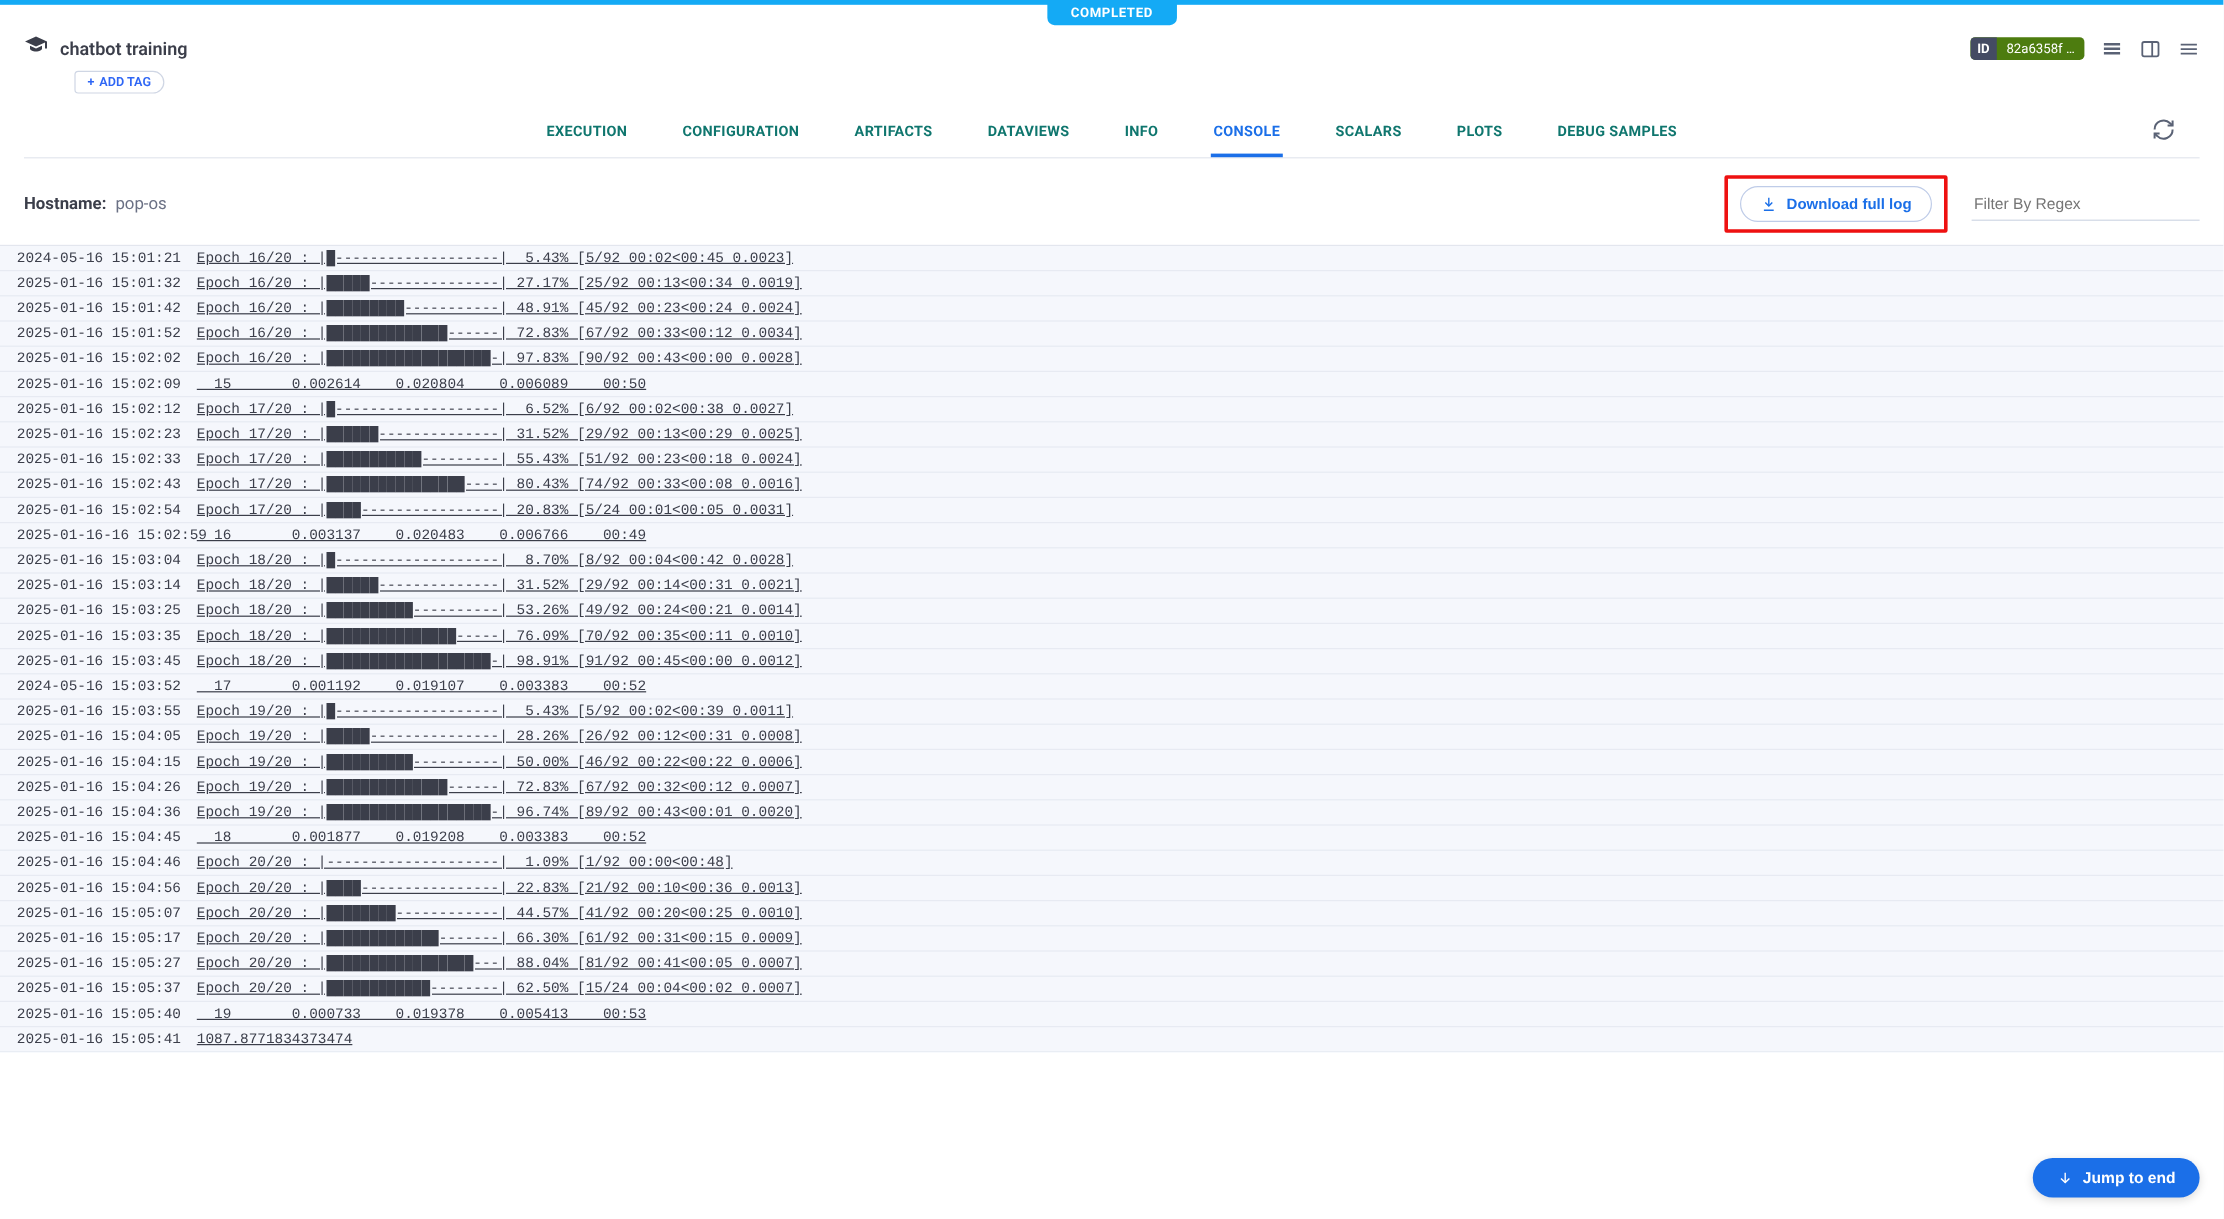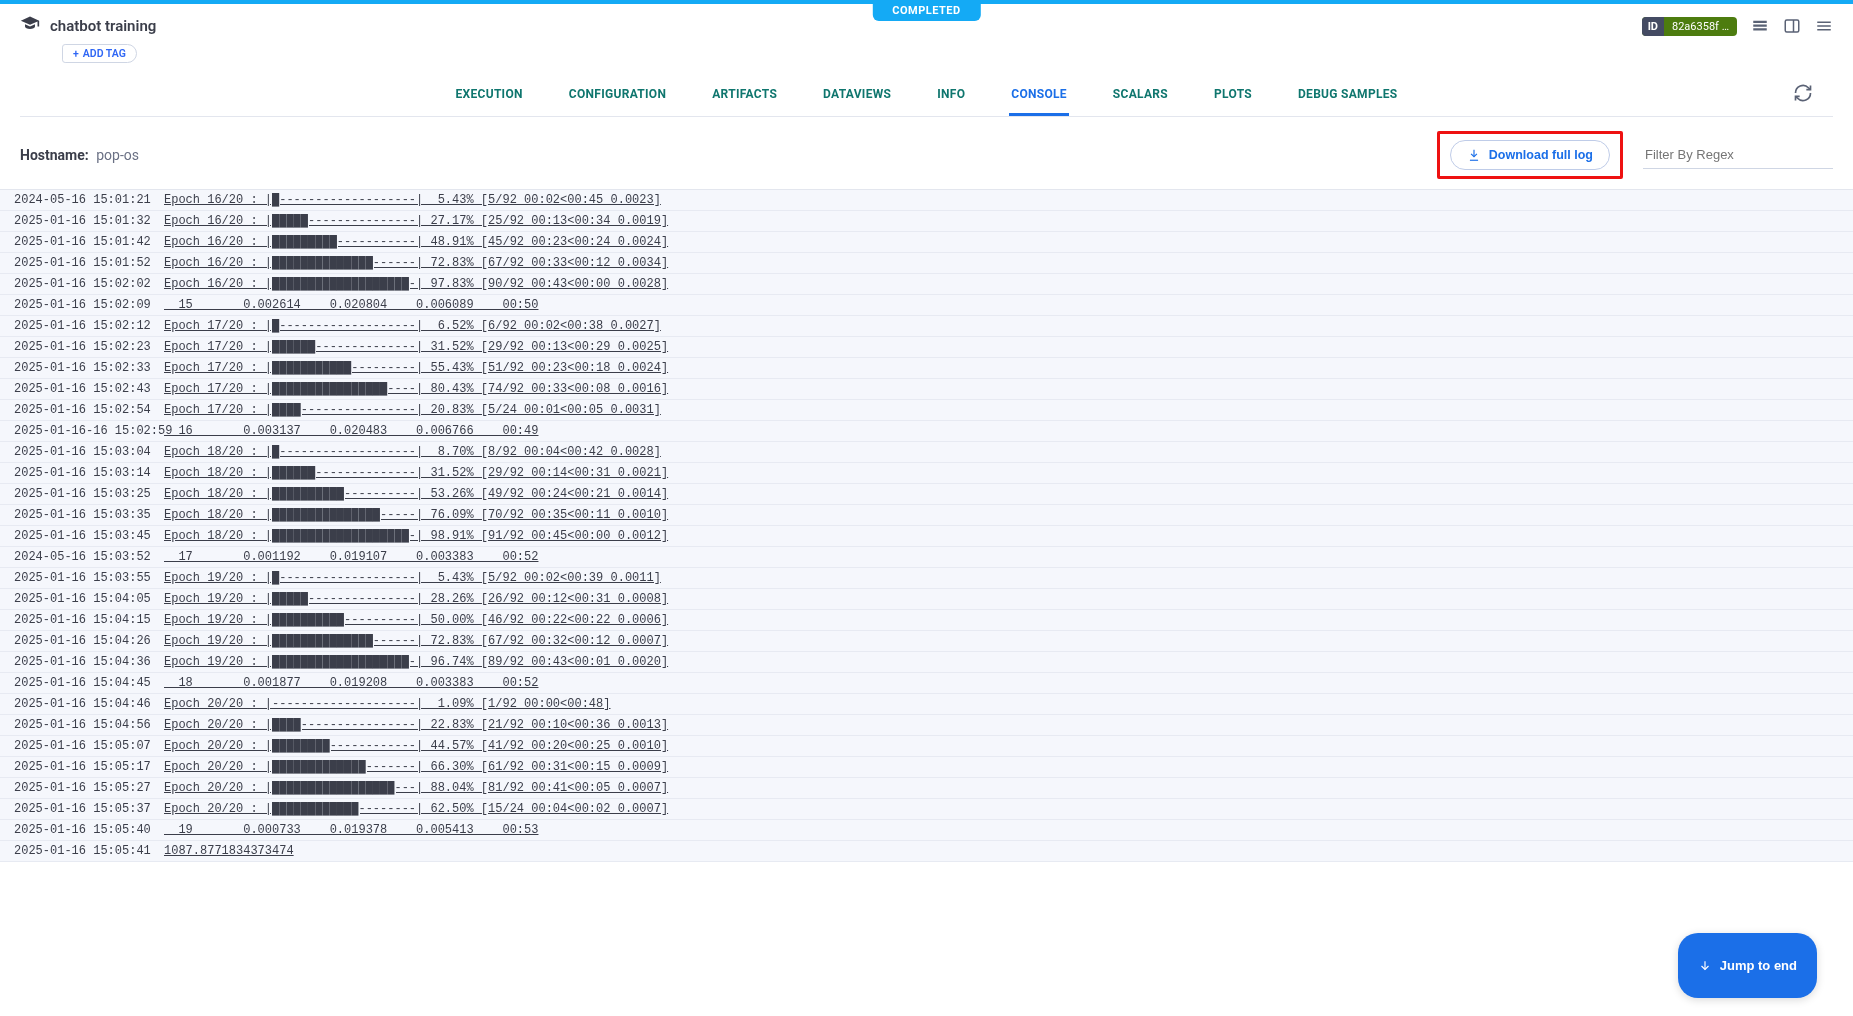--- a/index.html
+++ b/index.html
@@ -1,21 +1,21 @@
 <!DOCTYPE html>
 <html><head>
 <meta charset="utf-8">
 <style>
 * { margin: 0; padding: 0; box-sizing: border-box; }
 body { font-family: -apple-system, BlinkMacSystemFont, "Segoe UI", Roboto, Helvetica, Arial, sans-serif; background: #fff; color: #333; font-size: 13px; }
 
 .top-banner { height: 4px; background: #14aaf5; width: 100%; }
 .status-tab { position: absolute; top: 0; left: 50%; transform: translateX(-50%); background: #14aaf5; color: #fff; font-size: 11px; font-weight: 700; letter-spacing: 0.5px; padding: 4px 20px; border-radius: 0 0 6px 6px; }
 
-.header { padding: 10px 20px 0 20px; }
+.header { padding: 24px 20px 0 20px; }
 .header-row1 { display: flex; align-items: center; justify-content: space-between; }
 .title-block { display: flex; align-items: center; gap: 10px; }
 .task-icon { font-size: 18px; color: #3b3e4a; }
 .task-title { font-size: 15px; font-weight: 600; color: #3b3e4a; }
 .addtag { margin-top: 6px; margin-left: 42px; }
 .addtag-pill { display: inline-flex; align-items: center; gap: 4px; border: 1px solid #cfd6e4; color: #2e66f5; font-size: 10.5px; font-weight: 600; padding: 2px 10px; border-radius: 4px 12px 12px 4px; background: #fff; cursor: pointer; }
 
 .header-right { display: flex; align-items: center; gap: 14px; }
 .id-pill { display: inline-flex; align-items: center; background: #4d7c0f; color: #fff; border-radius: 4px; font-size: 11px; overflow: hidden; cursor: pointer; }
 .id-pill .id-label { background: #444b63; padding: 3px 6px; font-weight: 700; }
@@ -37,21 +37,21 @@
 .dl-wrap { border: 3px solid #e11; padding: 6px 10px; border-radius: 2px; }
 .dl-btn { display: inline-flex; align-items: center; gap: 8px; border: 1px solid #bfcce8; color: #1b6fe8; background: #fff; font-size: 12.5px; font-weight: 600; padding: 7px 16px; border-radius: 18px; cursor: pointer; }
 .dl-btn svg { width: 14px; height: 14px; }
 .filter-input { border: none; border-bottom: 1px solid #cfd6e4; font-size: 13px; padding: 6px 2px; width: 190px; outline: none; color: #555; background: transparent; }
 
 .log-area { background: #f5f7fc; }
 .log-row { display: flex; padding: 3px 14px; border-bottom: 1px solid #e7eaf2; font-family: "Courier New", Consolas, monospace; font-size: 12px; color: #3b3e4a; white-space: pre; }
 .log-ts { width: 150px; flex-shrink: 0; color: #3b3e4a; }
 .log-msg { flex: 1; text-decoration: underline; }
 
-.jump-btn { position: fixed; right: 36px; bottom: 18px; background: #1b6fe8; color: #fff; border: none; border-radius: 20px; padding: 25px 20px; font-size: 13px; font-weight: 600; display: inline-flex; align-items: center; gap: 8px; cursor: pointer; box-shadow: 0 2px 8px rgba(0,0,0,0.15); }
+.jump-btn { position: fixed; right: 20px; bottom: 18px; background: #1b6fe8; color: #fff; border: none; border-radius: 20px; padding: 9px 20px; font-size: 13px; font-weight: 600; display: inline-flex; align-items: center; gap: 8px; cursor: pointer; box-shadow: 0 2px 8px rgba(0,0,0,0.15); }
 .jump-btn svg { width: 14px; height: 14px; }
 </style>
 </head>
 <body>
 
 <div class="top-banner"></div>
 <div class="status-tab">COMPLETED</div>
 
 <div class="header">
   <div class="header-row1">

